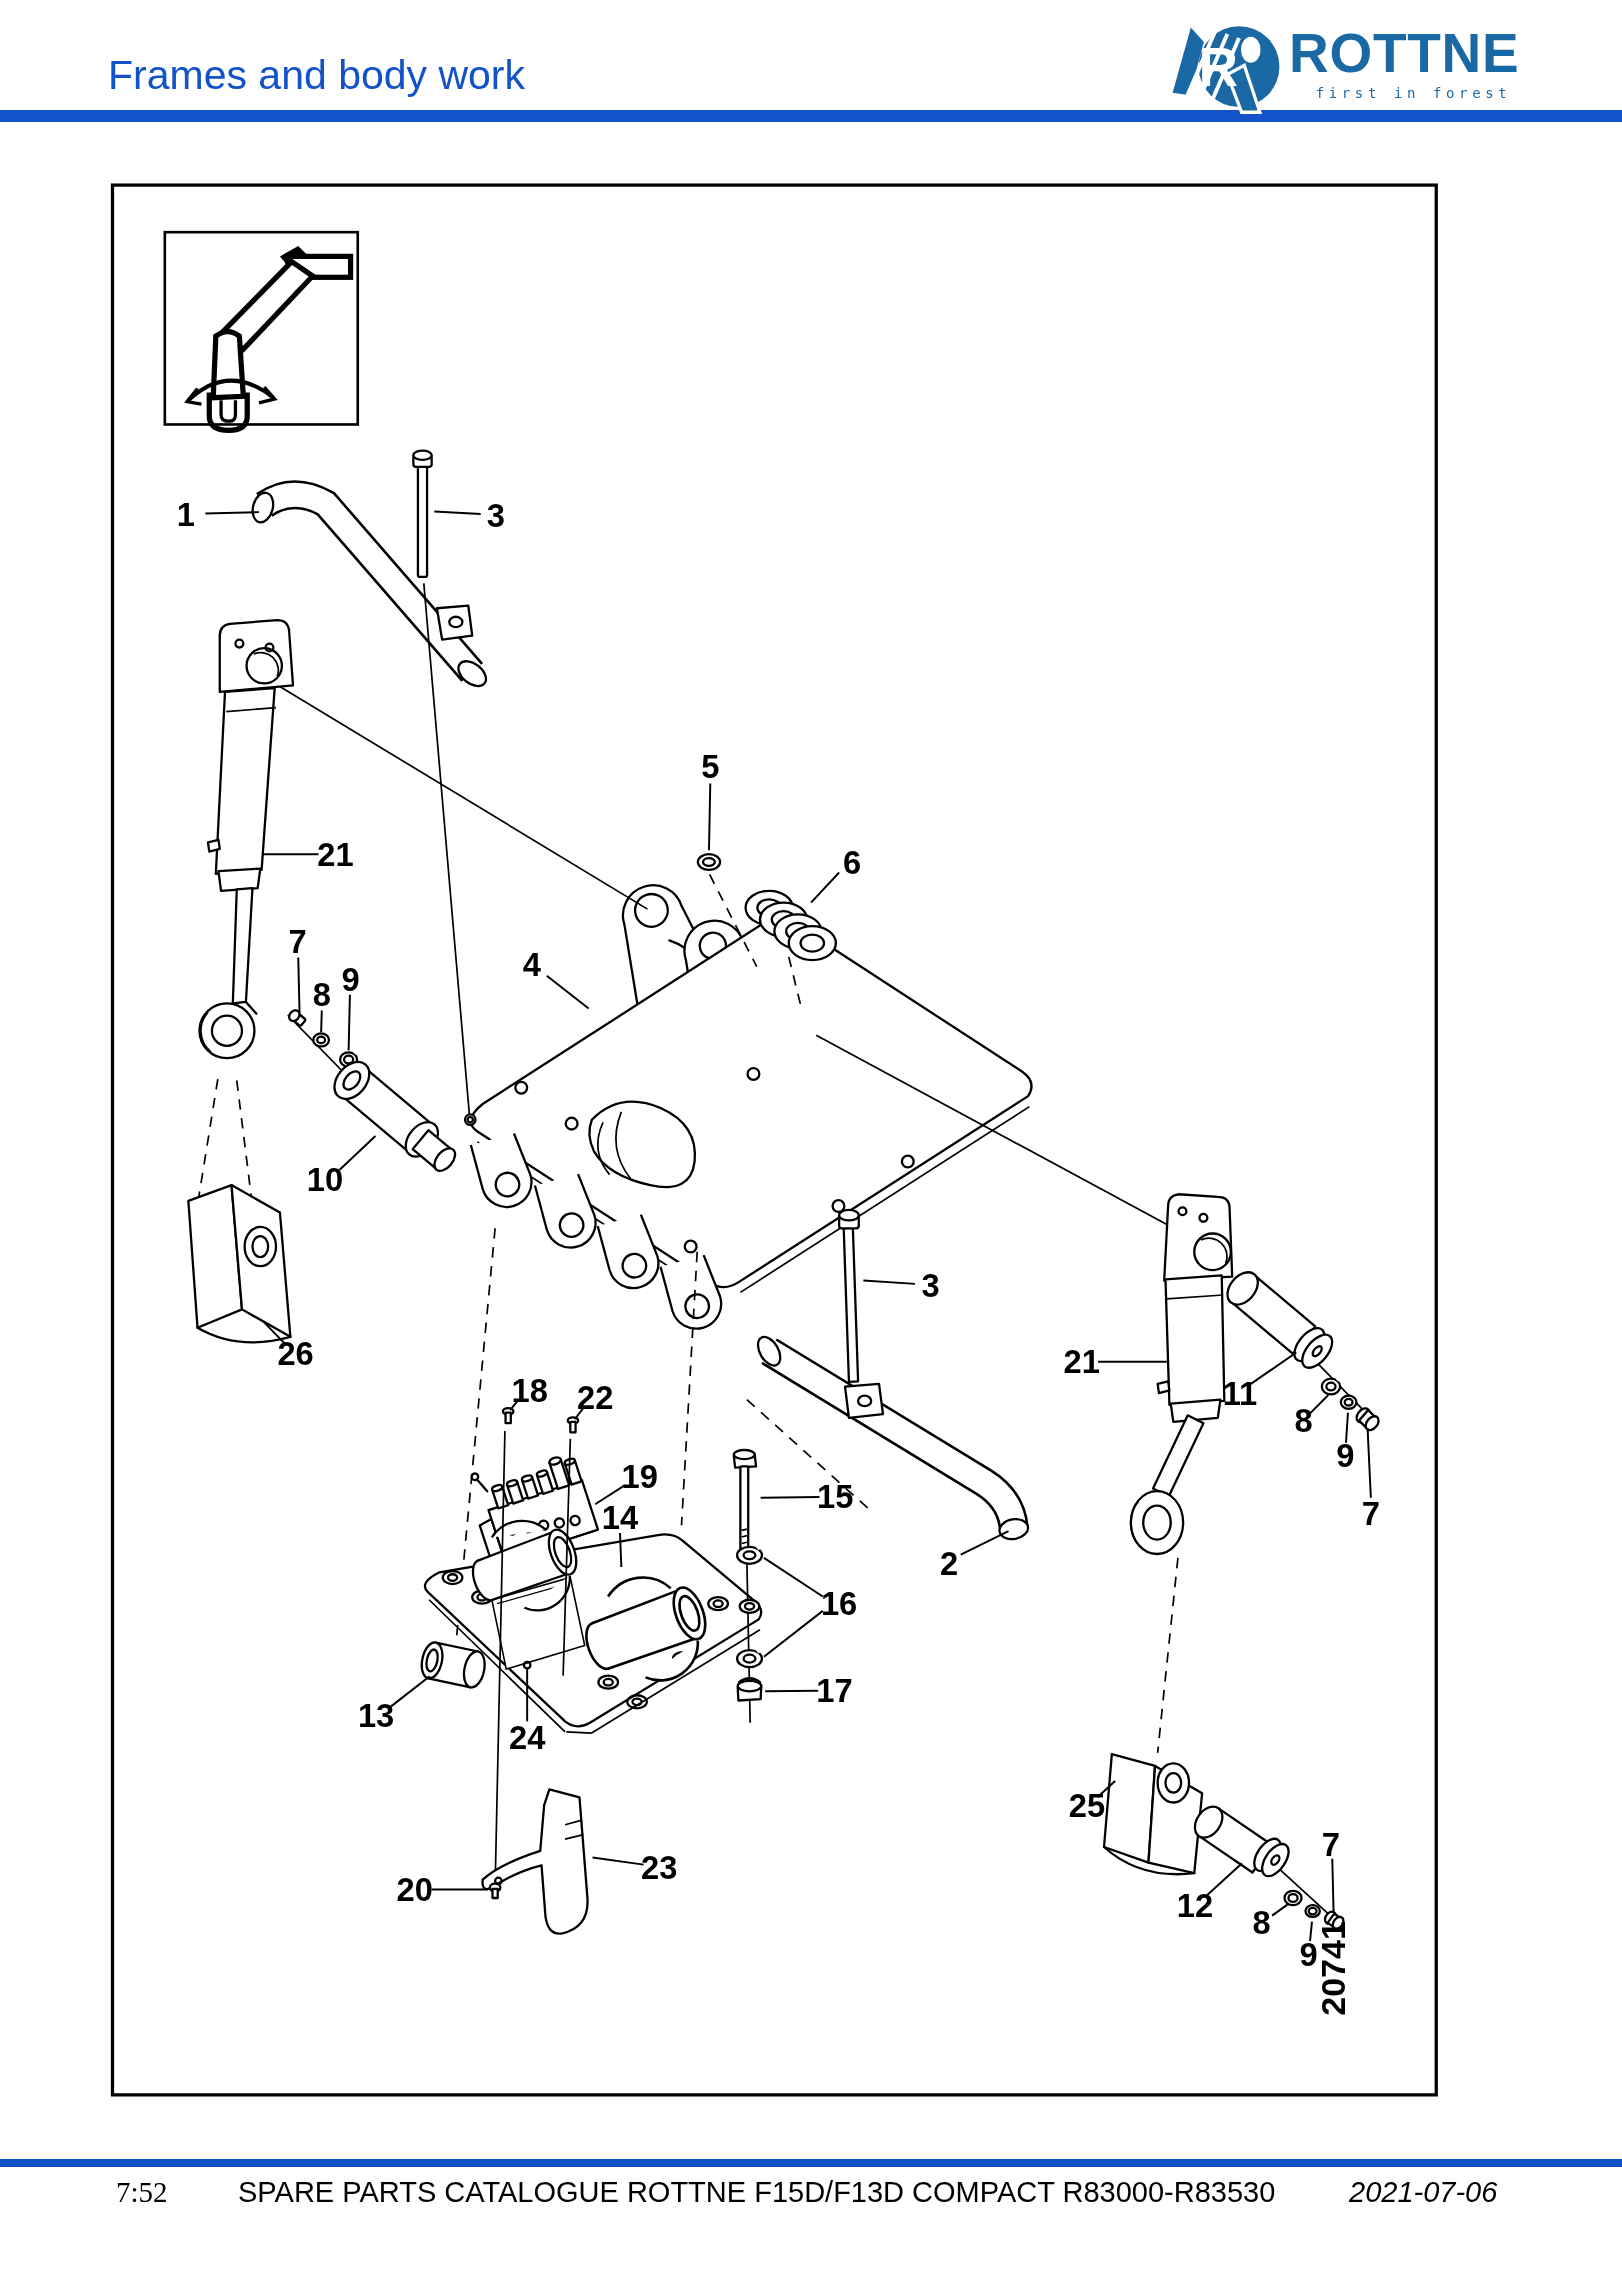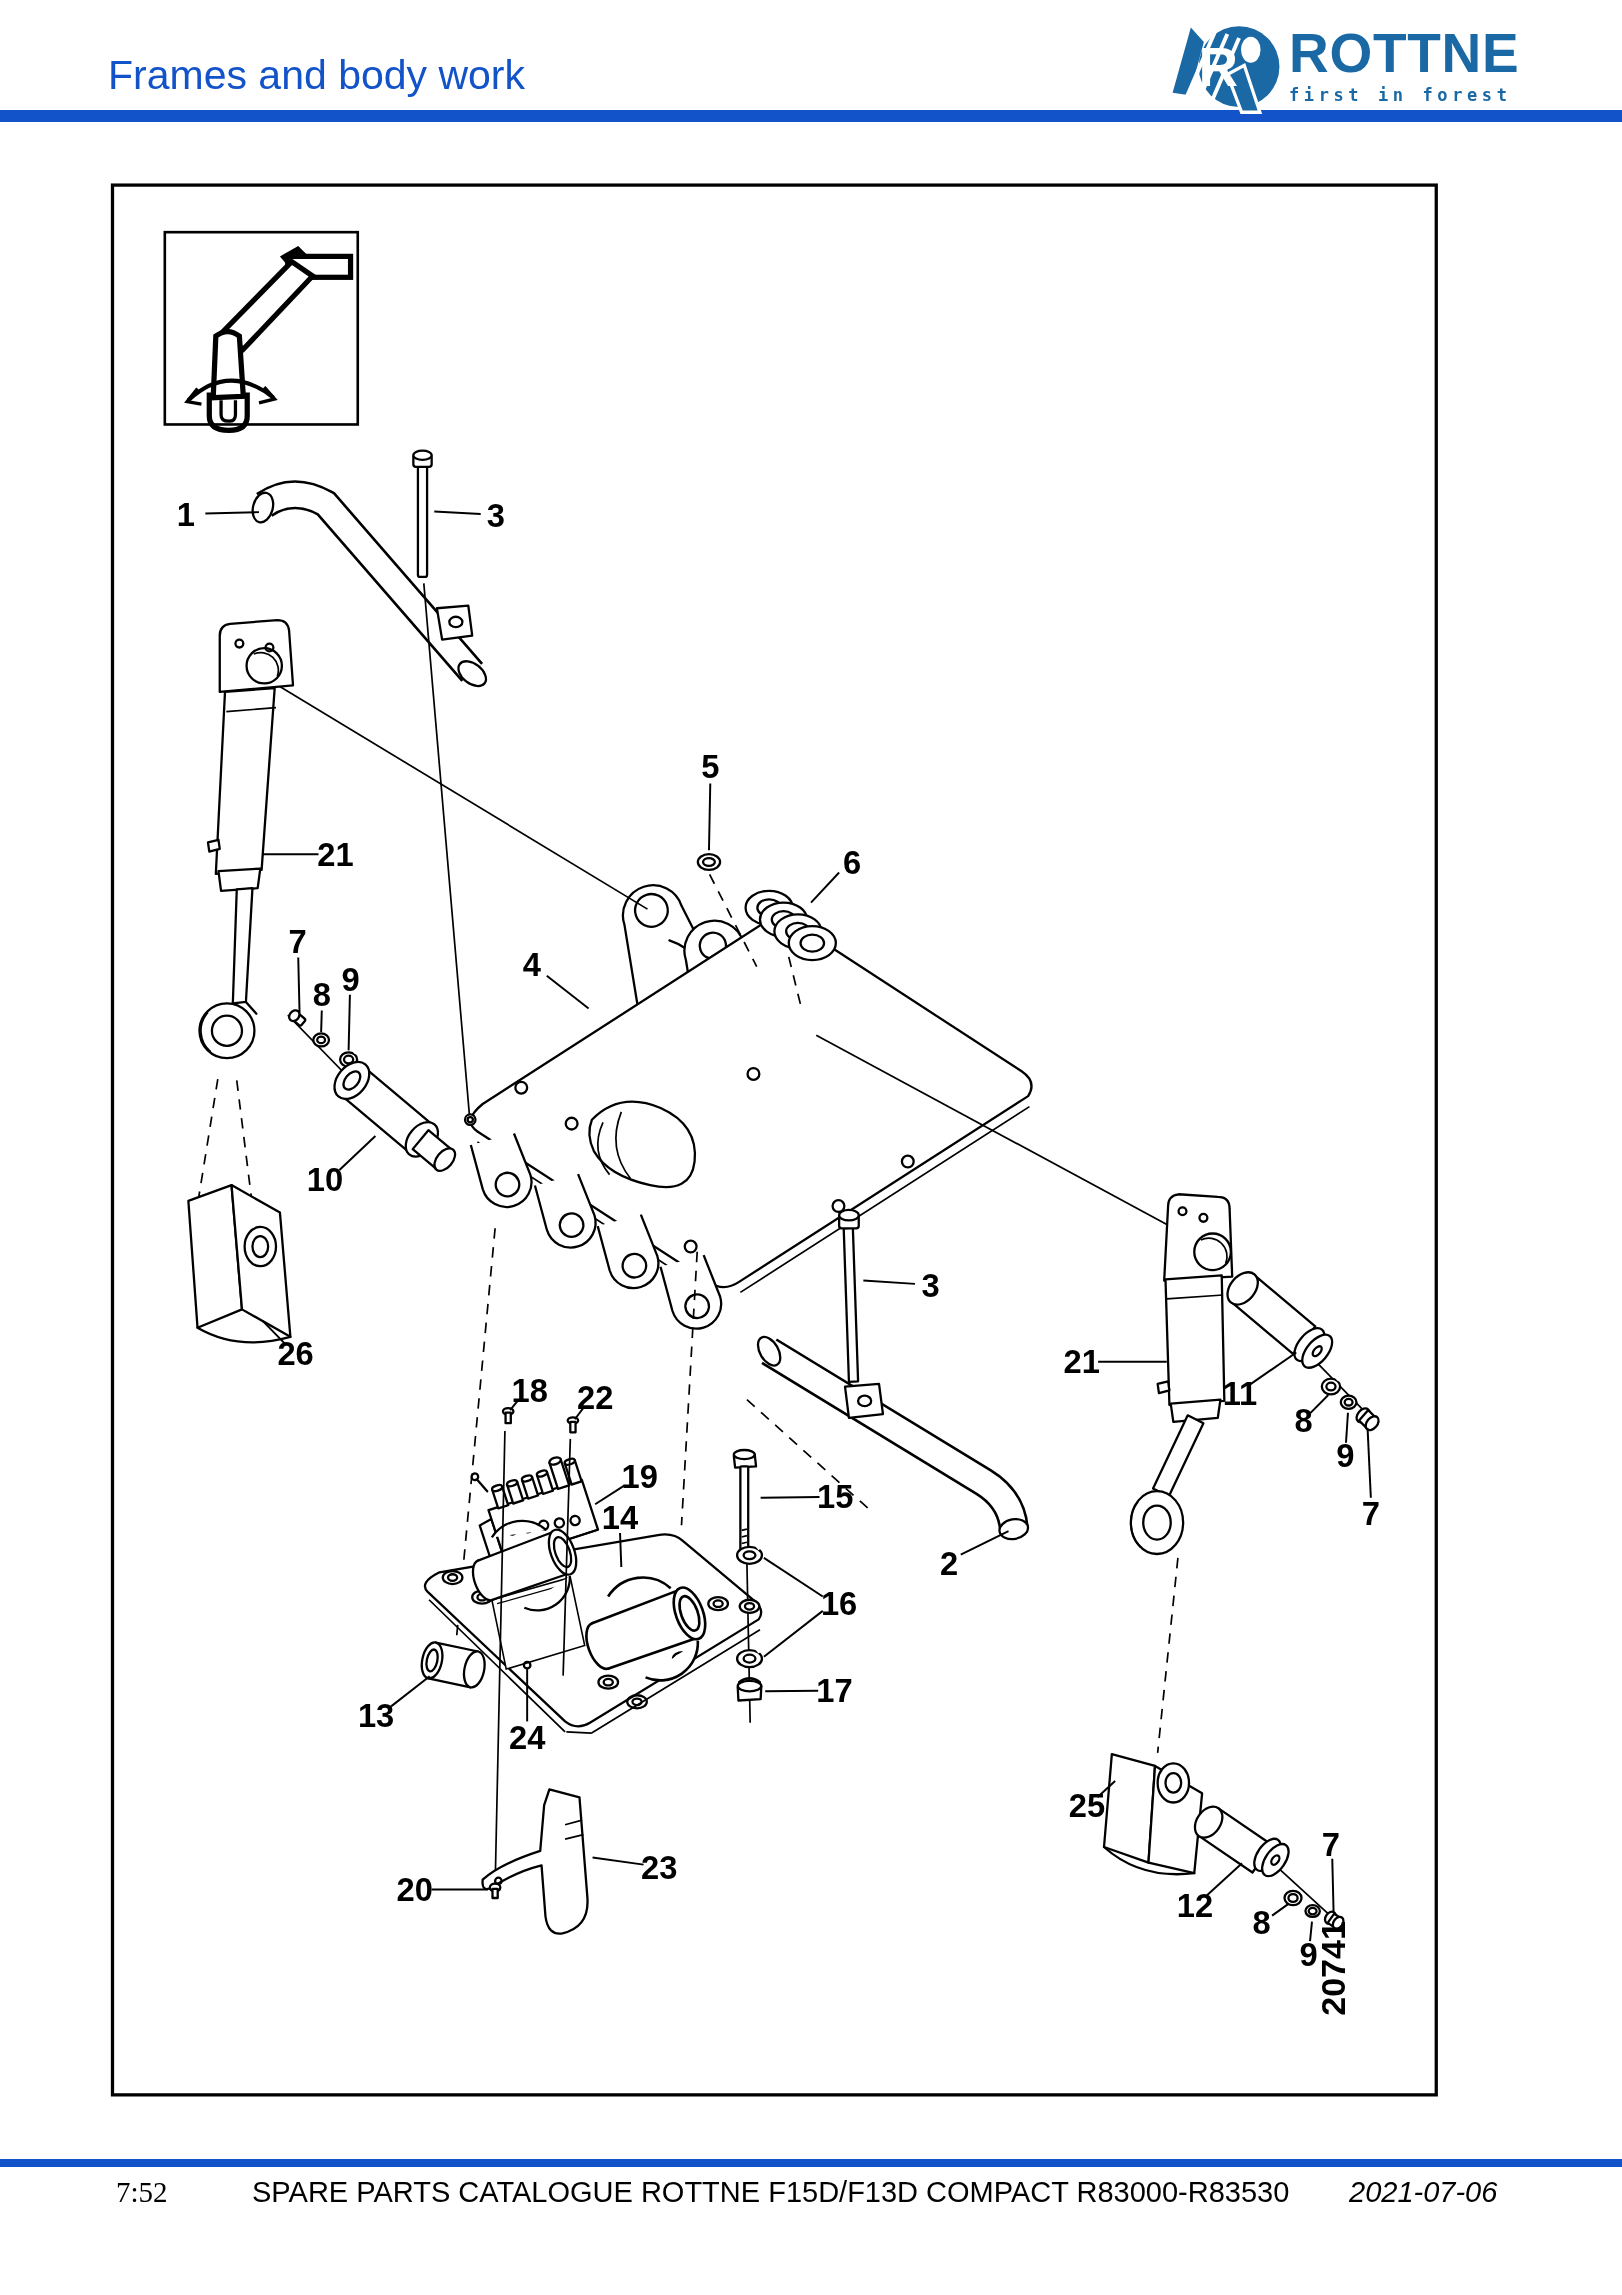--- a/index.html
+++ b/index.html
@@ -4,26 +4,26 @@
 <style>
   html,body{margin:0;padding:0;background:#fff;}
   body{width:1622px;height:2295px;position:relative;font-family:"Liberation Sans",sans-serif;overflow:hidden;}
   .abs{position:absolute;}
   
   #page-title{left:108px;top:52px;font-size:41px;font-weight:400;color:#1353C9;letter-spacing:0px;}
   #top-rule{left:0;top:110px;width:1622px;height:11.8px;background:#1353C9;}
   
   #logo{left:1170px;top:17px;width:366px;height:98px;}
   #logo-word{position:absolute;left:119px;top:3.9px;font-size:55px;font-weight:900;color:#1A69A5;letter-spacing:0.7px;}
-  #logo-tag{position:absolute;left:119px;top:68px;width:249px;text-align:left;font-family:"DejaVu Sans Mono",monospace;font-size:17px;letter-spacing:4.6px;color:#1A69A5;font-weight:700;}
+  #logo-tag{position:absolute;left:119px;top:68px;width:249px;text-align:center;font-family:"DejaVu Sans Mono",monospace;font-size:14px;letter-spacing:4.6px;color:#1A69A5;font-weight:400;}
   
   #footer-rule{left:0;top:2159px;width:1622px;height:7.9px;background:#1353C9;}
   .ft{top:2176px;font-size:29px;color:#000;}
   #footer-page{left:116px;font-family:Liberation Serif, serif;}
-  #footer-cat{left:252px;}
+  #footer-cat{left:238px;}
   #footer-date{left:1349px;font-style:italic;}
   
   .ln{stroke:#000;stroke-width:3.5;fill:none;stroke-linecap:round;stroke-linejoin:round;}
   .fw{stroke:#000;stroke-width:3.5;fill:#fff;stroke-linejoin:round;}
   .thin{stroke:#000;stroke-width:2.6;fill:none;}
   .dash{stroke:#000;stroke-width:2.6;fill:none;stroke-dasharray:16 13;}
   .ldr{stroke:#000;stroke-width:3;fill:none;}
   .co{font:700 50px "Liberation Sans",sans-serif;fill:#000;text-anchor:middle;dominant-baseline:central;}
   .dn{font:700 52px "Liberation Sans",sans-serif;fill:#000;}
 </style>

